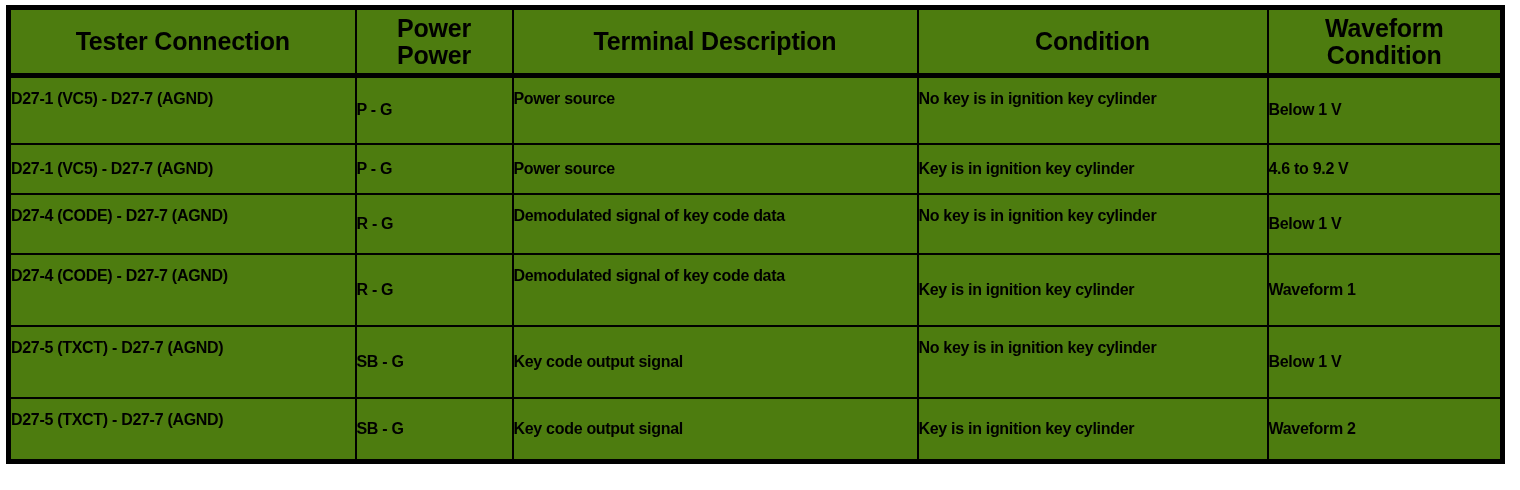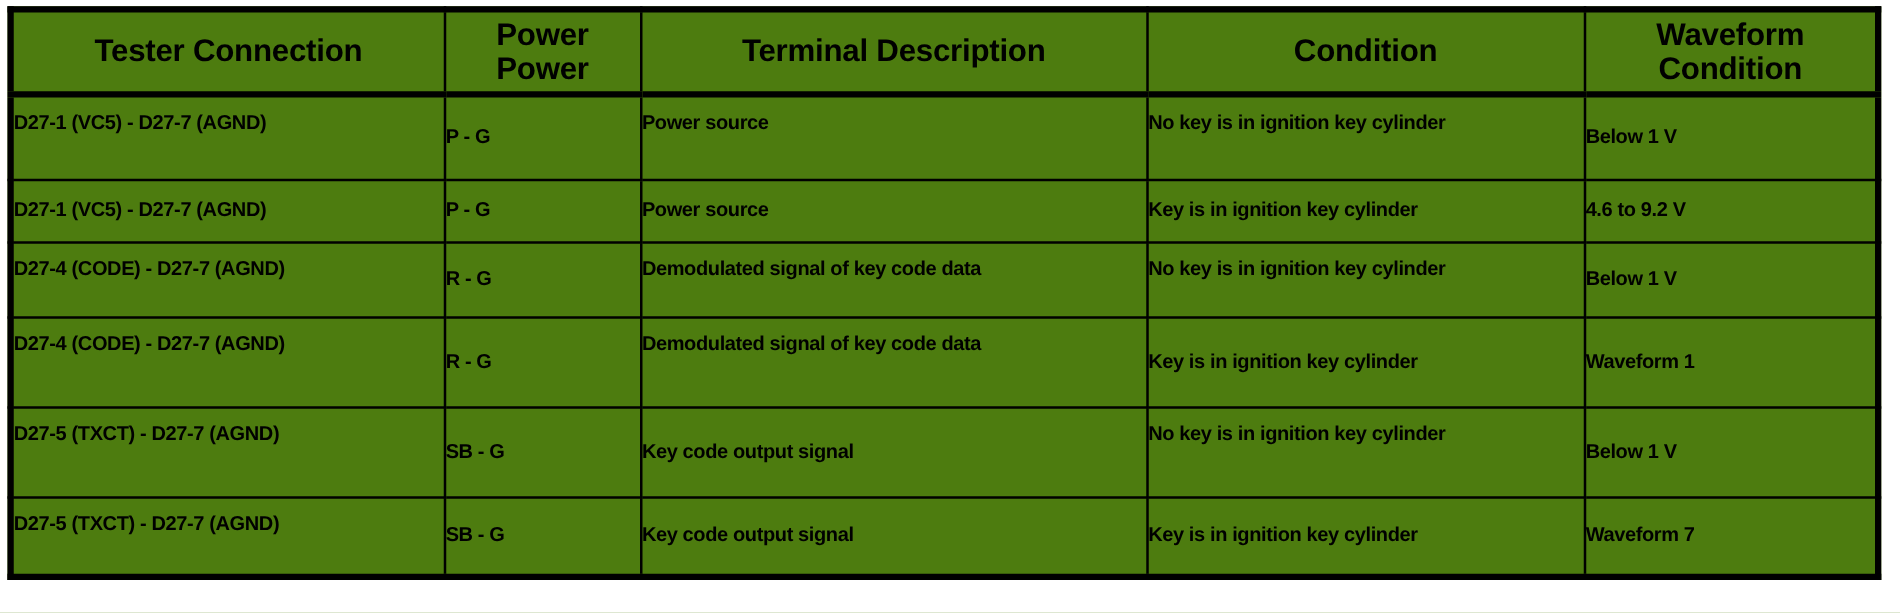--- a/index.html
+++ b/index.html
@@ -140,19 +140,19 @@
         <td class="mid wrapcell">Key code output signal</td>
         <td class="top wrapcell">No key is in ignition key cylinder</td>
         <td class="mid wrapcell">Below 1 V</td>
       </tr>
 
       <tr class="r6">
         <td class="top wrapcell">D27-5 (TXCT) - D27-7 (AGND)</td>
         <td class="mid nowrapcell">SB - G</td>
         <td class="mid wrapcell">Key code output signal</td>
         <td class="mid nowrapcell">Key is in ignition key cylinder</td>
-        <td class="mid wrapcell">Waveform 7</td>
+        <td class="mid wrapcell">Waveform 2</td>
       </tr>
 
     </tbody>
   </table>
 
 </div>
 
 </body></html>

